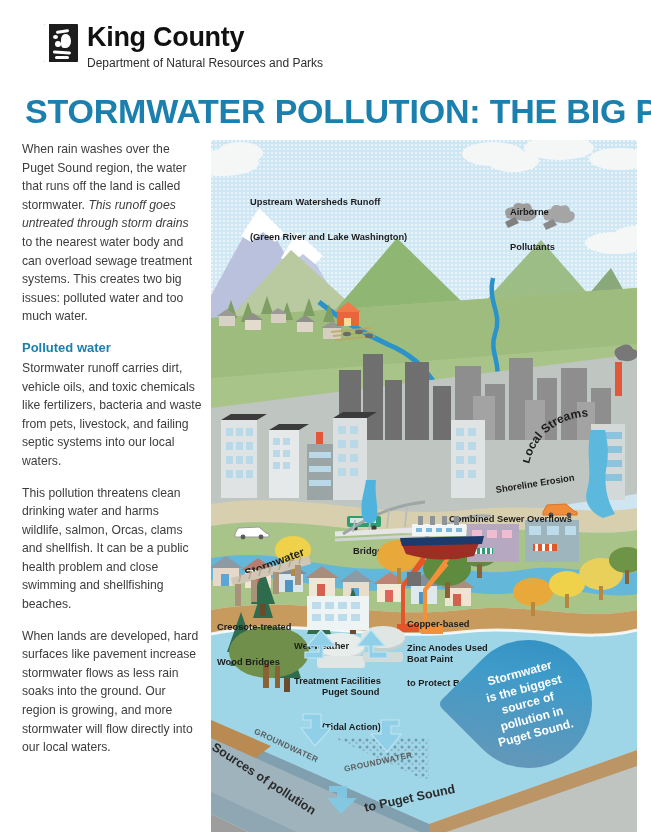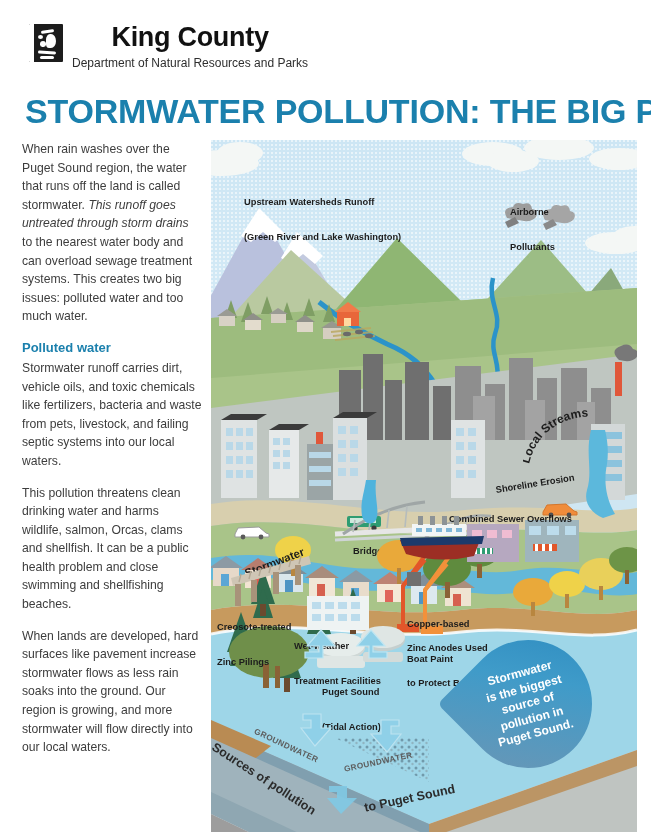--- a/index.html
+++ b/index.html
@@ -3,21 +3,21 @@
 <meta charset="utf-8">
 <style>
   html,body{margin:0;padding:0;background:#ffffff;}
   body{
     width:651px;height:838px;overflow:hidden;position:relative;
     font-family:"Liberation Sans","DejaVu Sans",sans-serif;
     color:#3b3b3b;
   }
   
   #header{position:absolute;left:0;top:0;width:651px;height:88px;}
-  #logo-row{position:absolute;left:29px;top:22px;display:flex;align-items:flex-start;text-align:center;}
+  #logo-row{position:absolute;left:44px;top:22px;display:flex;align-items:flex-start;}
   #logo-mark{
     width:34px;height:38px;background:#1c1c1c;position:relative;flex:none;margin-top:2px;
     overflow:hidden;border-radius:1px;
   }
   #logo-mark .f1{position:absolute;background:#ffffff;}
   #logo-mark .eyebrow{left:12px;top:6px;width:13px;height:3px;border-radius:2px;transform:rotate(-8deg);}
   #logo-mark .eye{left:9px;top:11px;width:5px;height:4px;border-radius:50%;}
   #logo-mark .cheek{left:17px;top:10px;width:10px;height:14px;border-radius:40% 50% 50% 30%;}
   #logo-mark .nose{left:11px;top:17px;width:6px;height:6px;border-radius:50% 50% 40% 40%;}
   #logo-mark .mouth{left:9px;top:27px;width:18px;height:3px;border-radius:2px;transform:rotate(3deg);}
@@ -548,42 +548,42 @@
       </defs>
     <text font-family="Liberation Sans, sans-serif" font-size="12" font-weight="bold" fill="#1d1d1d">
       <textPath href="#lsPath" startOffset="0">Local Streams</textPath>
     </text>
   </svg>
 
   <svg class="lyr" style="left:352px;top:290px;" width="70" height="90" viewBox="0 0 70 90">
     <path d="M28,0 C22,24 30,40 24,60 C20,74 30,84 40,88 L52,84 C44,70 40,54 44,34 C46,20 44,8 42,0 Z" fill="#5cb8dc"></path>
   </svg>
 
-  <div class="lbl" style="left:33px;top:34px;">
+  <div class="lbl" style="left:39px;top:34px;">
     <div>Upstream Watersheds Runoff</div>
     <div>(Green River and Lake Washington)</div>
   </div>
 
   <div class="lbl" style="left:299px;top:44px;">
     <div>Airborne</div>
     <div>Pollutants</div>
   </div>
 
   <div class="lbl" style="left:83px;top:478px;">
     <div>Wet-weather</div>
     <div>Treatment Facilities</div>
   </div>
 
   <div class="lbl rot" style="left:284px;top:345px;transform:rotate(-9deg);">Shoreline Erosion</div>
 
   <div class="lbl" style="left:238px;top:374px;">Combined Sewer Overflows</div>
 
   <div class="lbl" style="left:6px;top:459px;">
     <div>Creosote-treated</div>
-    <div>Zinc Pilings</div>
+    <div>Wood Bridges</div>
   </div>
 
 
   <div class="lbl" style="left:196px;top:456px;">
     <div>Copper-based</div>
     <div>Boat Paint</div>
   </div>
 
   <div class="lbl" style="left:196px;top:480px;">
     <div>Zinc Anodes Used</div>

